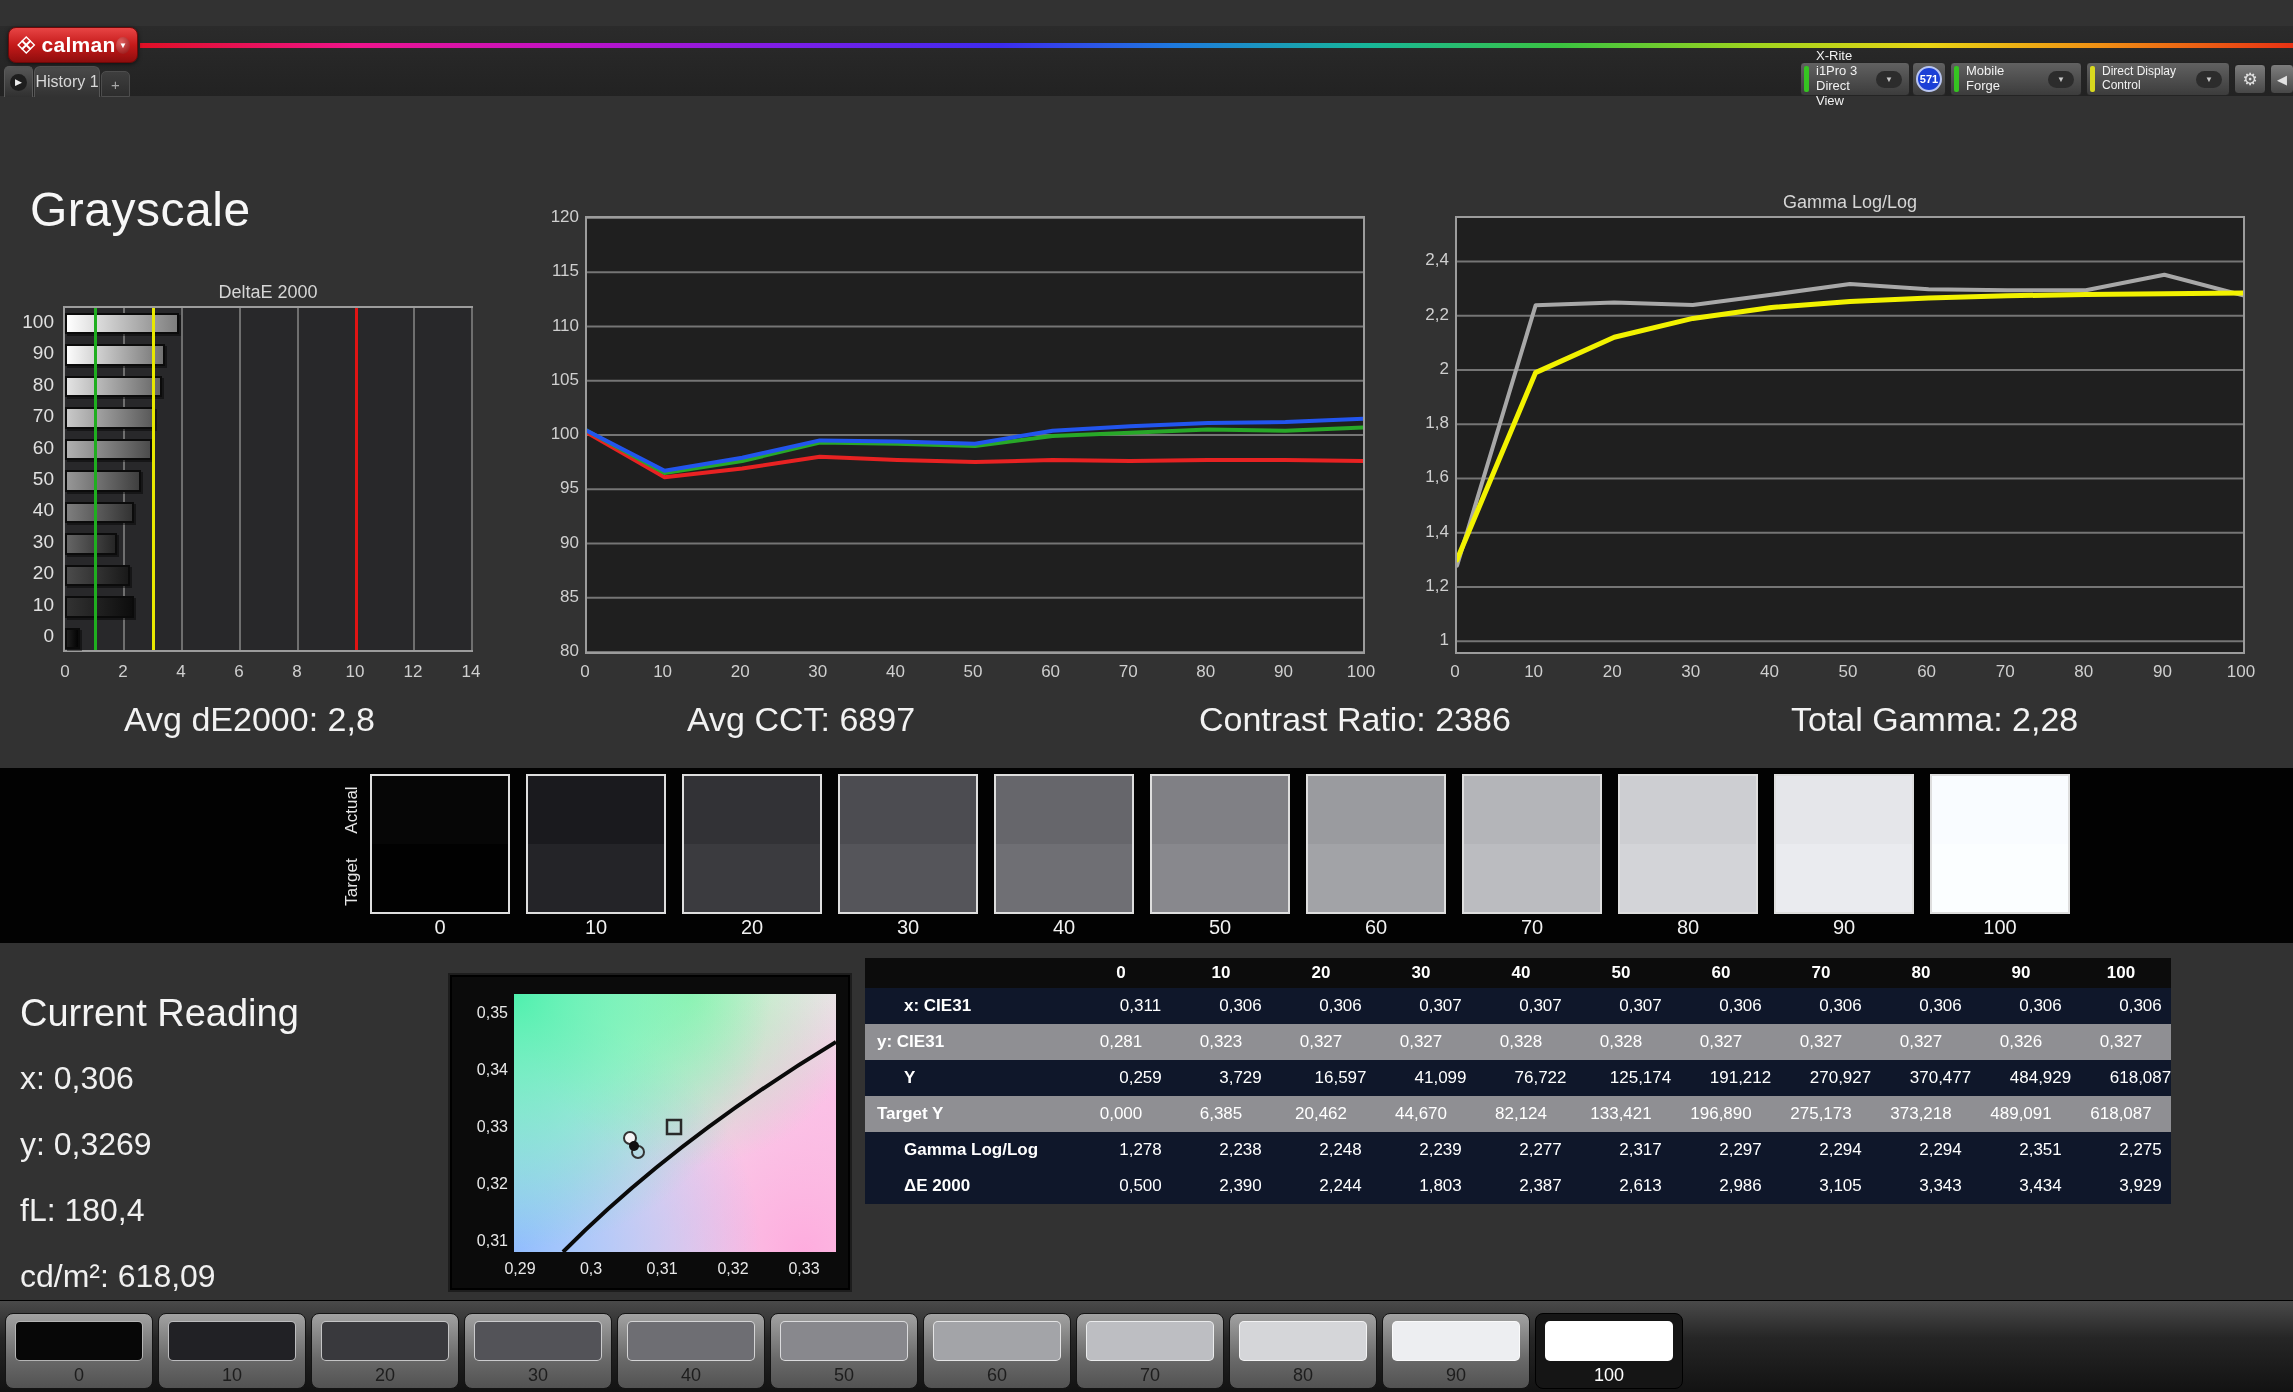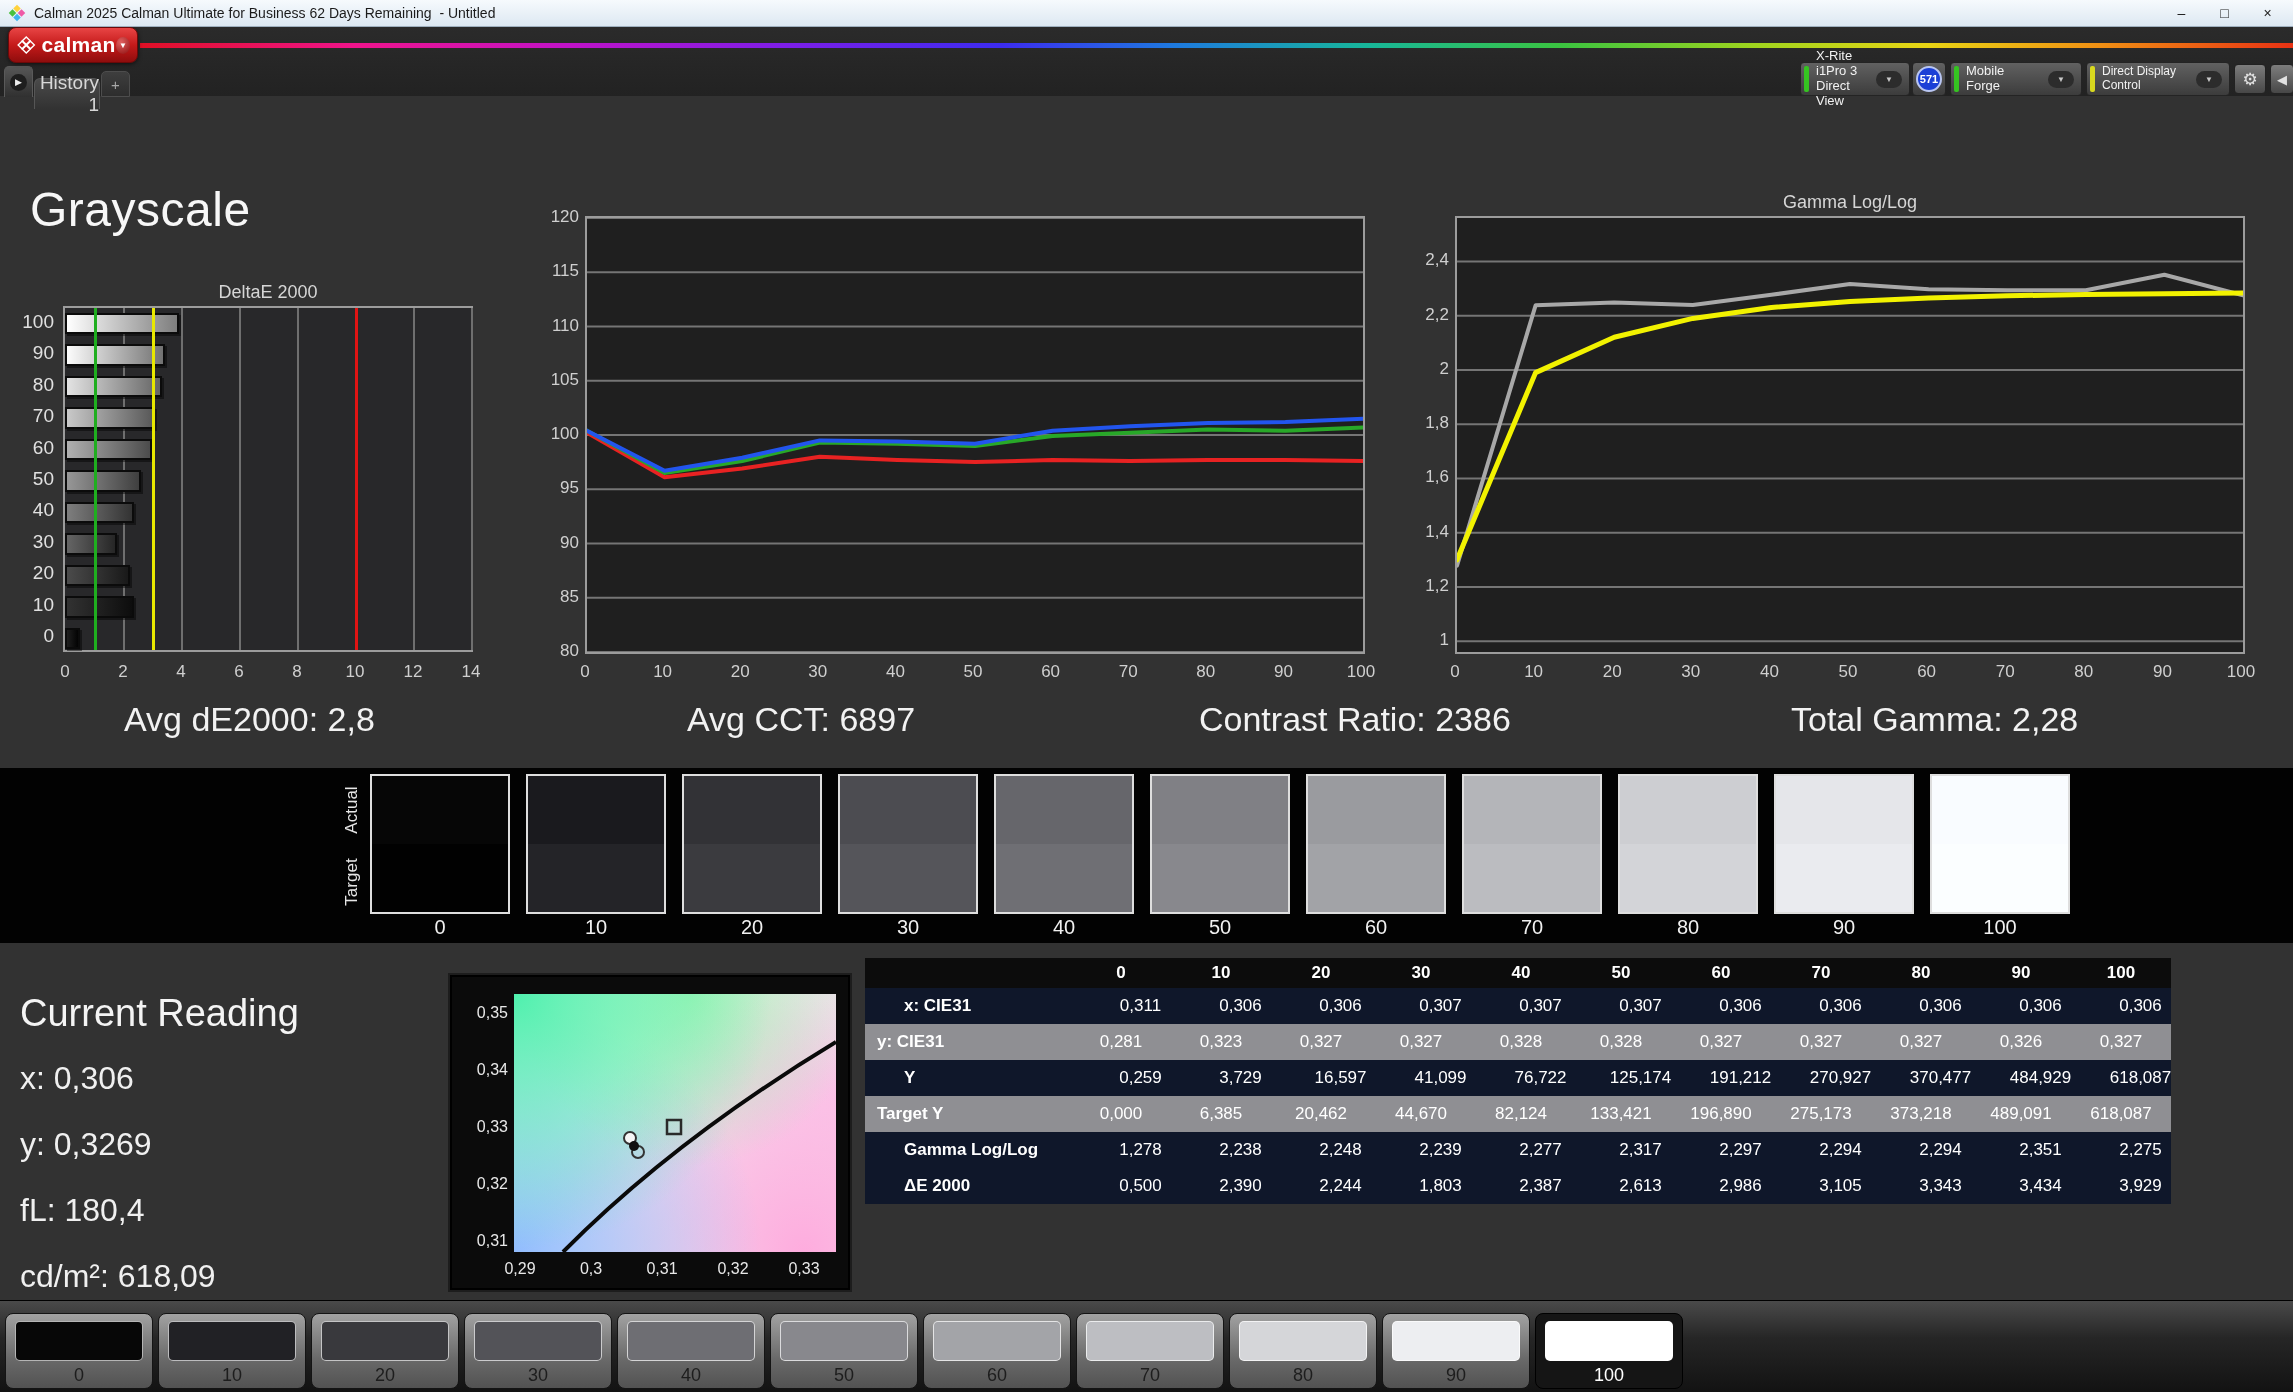--- a/index.html
+++ b/index.html
@@ -27,23 +27,23 @@
     border:1px solid #6d0808;display:flex;align-items:center;box-shadow:0 1px 4px rgba(0,0,0,.6);}
   .brand-text{color:#fff;font-size:21px;font-weight:bold;letter-spacing:.3px;margin-left:6px;}
   .brand-caret{margin-left:auto;margin-right:7px;width:17px;height:17px;border-radius:50%;
     background:radial-gradient(circle at 35% 30%,#e06060,#8f1010);color:#fff;font-size:8px;
     display:flex;align-items:center;justify-content:center;}
   .histarrow{position:absolute;left:4px;top:66px;width:27px;height:30px;border-radius:5px 5px 0 0;
     background:linear-gradient(180deg,#565656,#303030);border:1px solid #5a5a5a;border-bottom:none;
     display:flex;align-items:center;justify-content:center;z-index:5;}
   .histarrow span{width:17px;height:17px;border-radius:50%;background:#1e1e1e;color:#eee;
     font-size:9px;display:flex;align-items:center;justify-content:center;}
-  .tab{position:absolute;left:34px;top:78px;width:64px;height:30px;z-index:5;
+  .tab{position:absolute;left:34px;top:66px;width:64px;height:30px;z-index:5;
     background:linear-gradient(180deg,#4a4a4a,#323232);border:1px solid #565656;border-bottom:none;
-    border-radius:6px 6px 0 0;color:#d8d8d8;font-size:19px;display:flex;align-items:center;justify-content:center;text-align:right;}
+    border-radius:6px 6px 0 0;color:#d8d8d8;font-size:16px;display:flex;align-items:center;justify-content:center;}
   .plusbtn{position:absolute;left:101px;top:71px;width:27px;height:24px;border-radius:5px 5px 0 0;z-index:5;
     background:linear-gradient(180deg,#3e3e3e,#2d2d2d);border:1px solid #4d4d4d;color:#a8a8a8;
     font-size:15px;display:flex;align-items:center;justify-content:center;}
 
   
   .widget{position:absolute;top:62px;height:34px;border-radius:4px;z-index:5;box-sizing:border-box;
     background:linear-gradient(180deg,#616161,#3c3c3c);border:1px solid #242424;
     display:flex;align-items:center;}
   .accentbar{position:absolute;left:3px;top:3px;bottom:3px;width:5px;border-radius:2px;}
   .wtext{margin-left:15px;font-size:13px;color:#f2f2f2;line-height:1.15;}
@@ -120,34 +120,20 @@
     border:1px solid rgba(255,255,255,.7);box-sizing:border-box;}
   .patchbtn .plabel{position:absolute;left:0;top:51px;width:100%;text-align:center;font-size:18px;color:#1d1d1d;}
   .patchbtn.selected{background:#151515;border-color:#000;}
   .patchbtn.selected .plabel{color:#fff;}
 </style>
 </head>
 <body>
 
 <div id="screen">
 
-  <div class="titlebar">
-    <svg class="winicon" width="18" height="18" viewBox="0 0 24 24">
-      <path d="M12 1 L17 6 L12 11 L7 6 Z" fill="#ffd23c"></path>
-      <path d="M6 7 L11 12 L6 17 L1 12 Z" fill="#49c13f"></path>
-      <path d="M18 7 L23 12 L18 17 L13 12 Z" fill="#ef5aa7"></path>
-      <path d="M12 13 L17 18 L12 23 L7 18 Z" fill="#3fb3ef"></path>
-    </svg>
-    <div class="title-text">Calman 2025 Calman Ultimate for Business 62 Days Remaining  - Untitled</div>
-    <div class="winbtns">
-      <div class="winbtn">–</div>
-      <div class="winbtn">□</div>
-      <div class="winbtn">×</div>
-    </div>
-  </div>
 
   <div class="topstrip"></div>
   <div class="rainbow"></div>
 
   <div class="brand">
     <svg width="22" height="22" viewBox="0 0 24 24" style="margin-left:8px;">
       <g fill="none" stroke="#fff" stroke-width="1.8">
         <path d="M12 1.5 L17 6.5 L12 11.5 L7 6.5 Z"></path>
         <path d="M6.5 7 L11.5 12 L6.5 17 L1.5 12 Z"></path>
         <path d="M17.5 7 L22.5 12 L17.5 17 L12.5 12 Z"></path>

